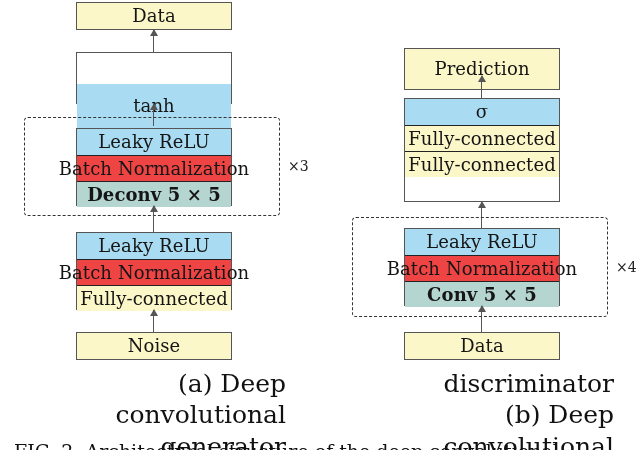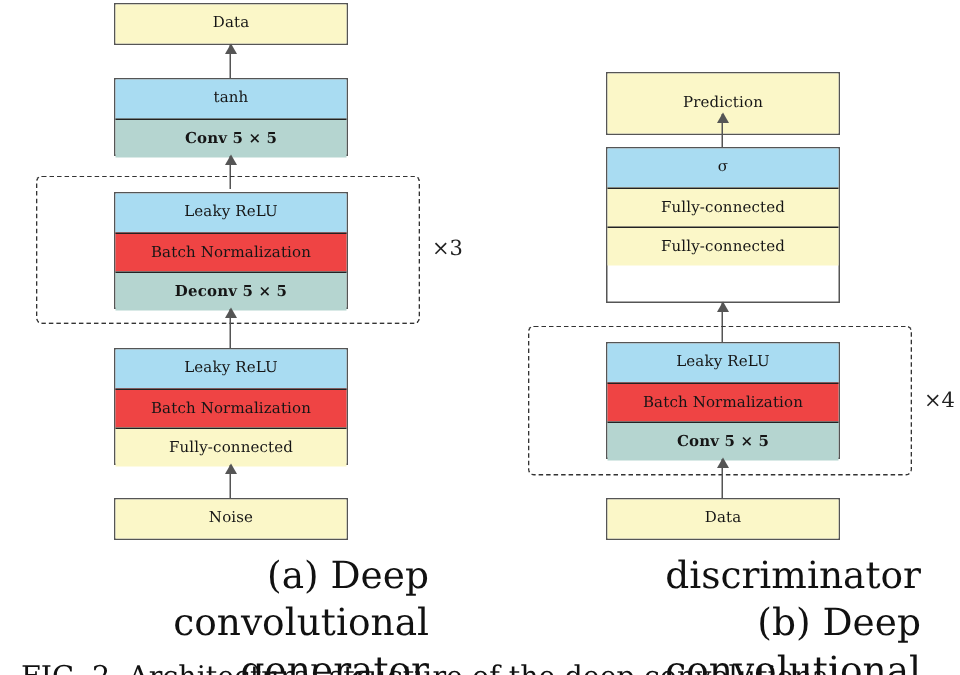--- a/index.html
+++ b/index.html
@@ -29,21 +29,21 @@
     border: 1.6px solid #555555;
     box-sizing: border-box;
     background: #ffffff;
   }
   .row {
     box-sizing: border-box;
     width: 100%;
     display: flex;
     align-items: center;
     justify-content: center;
-    font-size: 10px;
+    font-size: 18px;
     line-height: 1;
     letter-spacing: 0.1px;
     white-space: nowrap;
     color: #151515;
   }
   .row + .row {
     border-top: 1.6px solid #222222;
   }
 
   
@@ -110,21 +110,21 @@
 
 <div id="figure">
 
   <div class="stack" style="left:76px; top:2px; width:156px; height:28px;">
     <div class="row fill-yellow" style="height:100%;">Data</div>
   </div>
 
   <div class="arrow" style="left:153px; top:30px; height:22px;"></div>
 
   <div class="stack" style="left:76px; top:52px; width:156px; height:52px;">
-    <div class="row fill-blue" style="height:26px;">tanh</div>
+    <div class="row fill-blue" style="height:44px;margin-top:31px;">tanh</div>
     <div class="row fill-teal" style="height:26px;">Conv 5 × 5</div>
   </div>
 
   <div class="arrow" style="left:153px; top:104px; height:22px;"></div>
 
   <div class="dashed-group" style="left:24px; top:117px; width:256px; height:99px;"></div>
   <div class="repeat-label" style="left:288px; top:158px;">×3</div>
 
   <div class="stack" style="left:76px; top:128px; width:156px; height:78px;">
     <div class="row fill-blue" style="height:26px;">Leaky ReLU</div>

